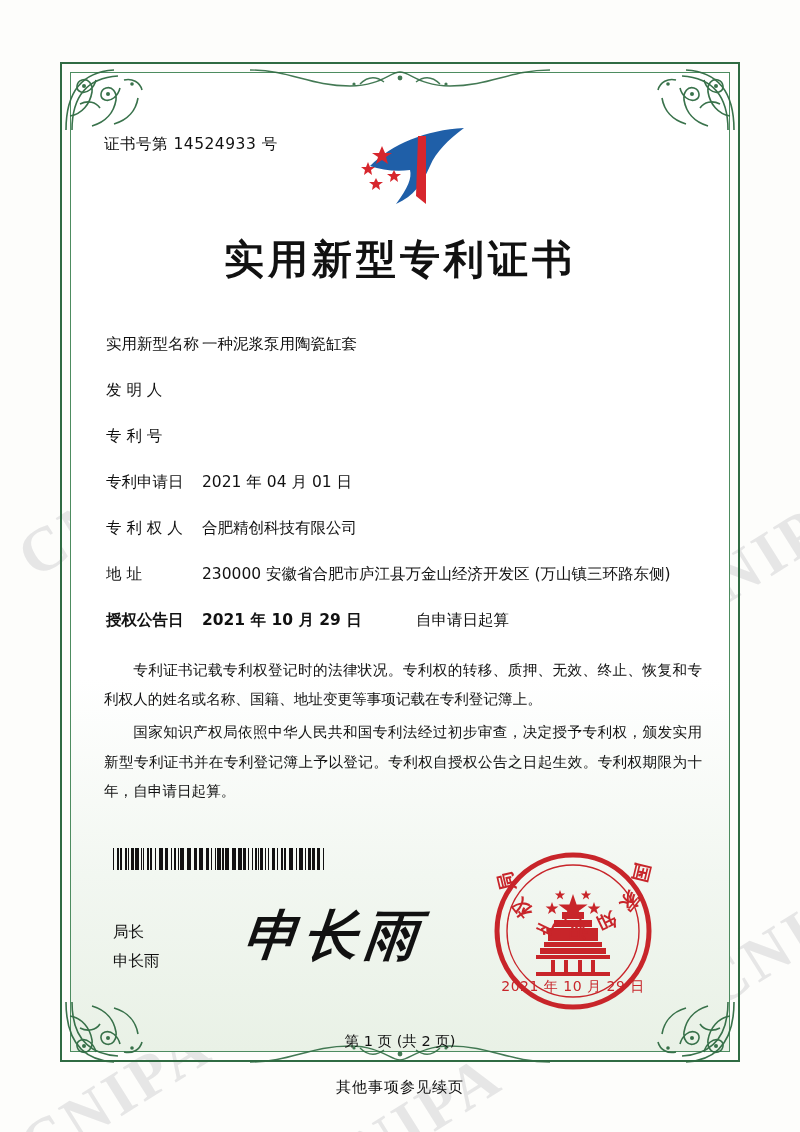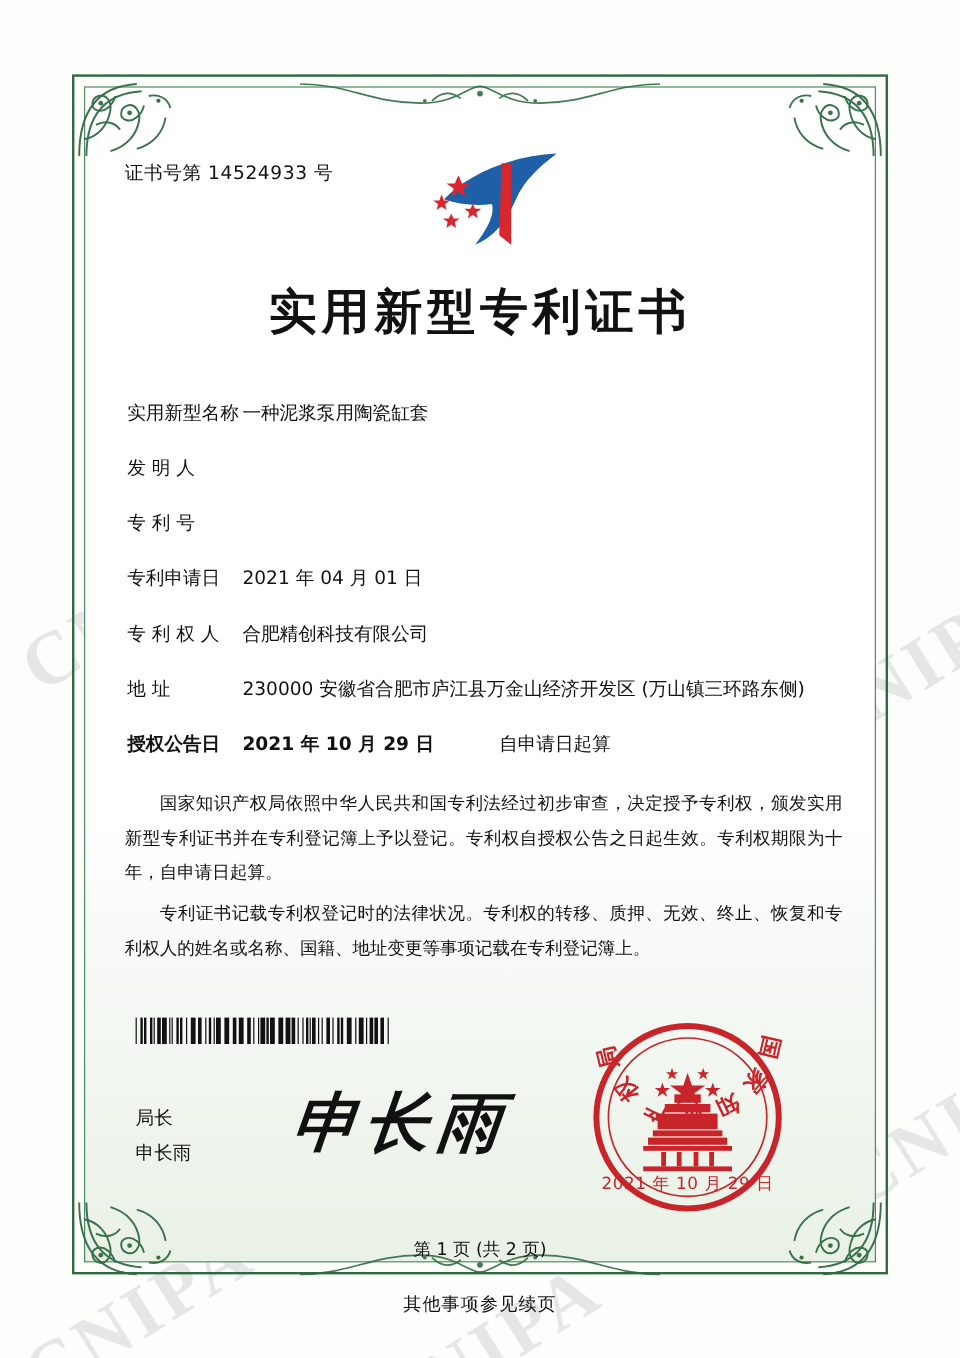--- a/index.html
+++ b/index.html
@@ -399,22 +399,22 @@
         <span class="lbl">授权公告日</span>
         <span class="val">2021 年 10 月 29 日</span>
       </span>
       <span class="grant-right">
         <span class="lbl">自申请日起算</span>
       </span>
     </div>
   </div>
 
   <div id="paragraphs">
+    <p>专利证书记载专利权登记时的法律状况。专利权的转移、质押、无效、终止、恢复和专利权人的姓名或名称、国籍、地址变更等事项记载在专利登记簿上。</p>
     <p>国家知识产权局依照中华人民共和国专利法经过初步审查，决定授予专利权，颁发实用新型专利证书并在专利登记簿上予以登记。专利权自授权公告之日起生效。专利权期限为十年，自申请日起算。</p>
-    <p>专利证书记载专利权登记时的法律状况。专利权的转移、质押、无效、终止、恢复和专利权人的姓名或名称、国籍、地址变更等事项记载在专利登记簿上。</p>
   </div>
 
   <div id="barcode">
       <i style="width: 1px; margin-right: 3px;"></i>
       <i style="width: 2px; margin-right: 1px;"></i>
       <i style="width: 2px; margin-right: 3px;"></i>
       <i style="width: 2px; margin-right: 1px;"></i>
       <i style="width: 1px; margin-right: 2px;"></i>
       <i style="width: 3px; margin-right: 1px;"></i>
       <i style="width: 4px; margin-right: 2px;"></i>

